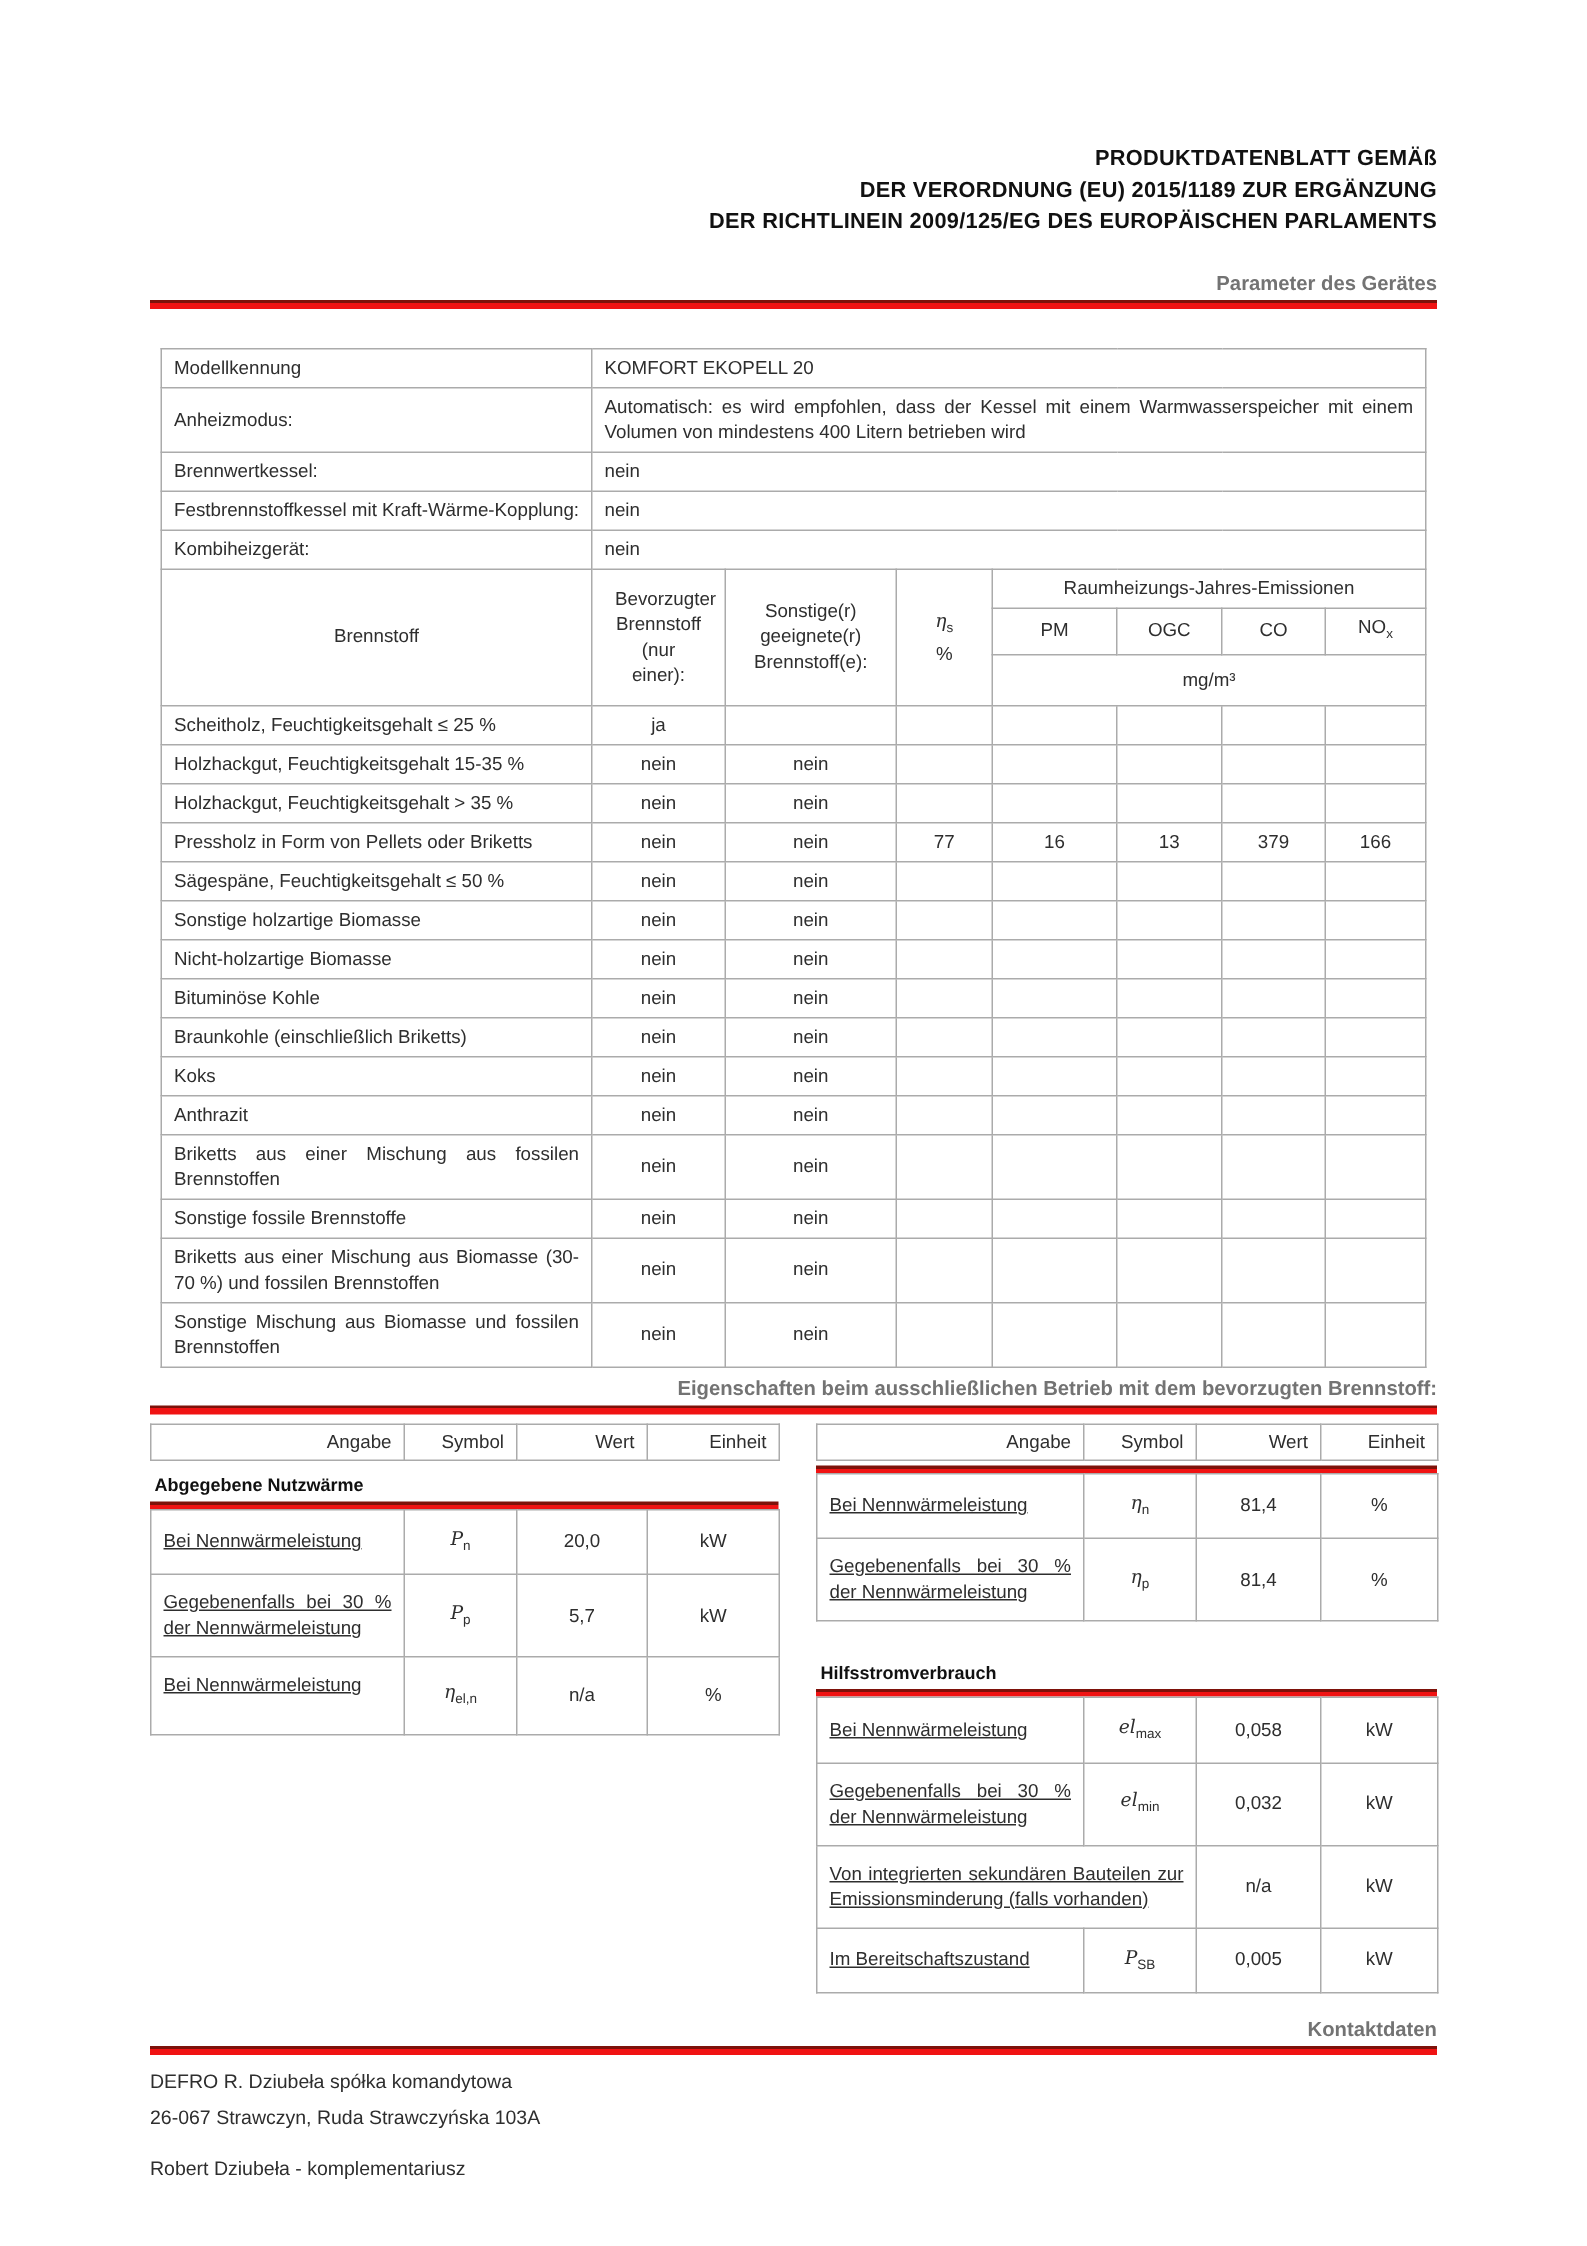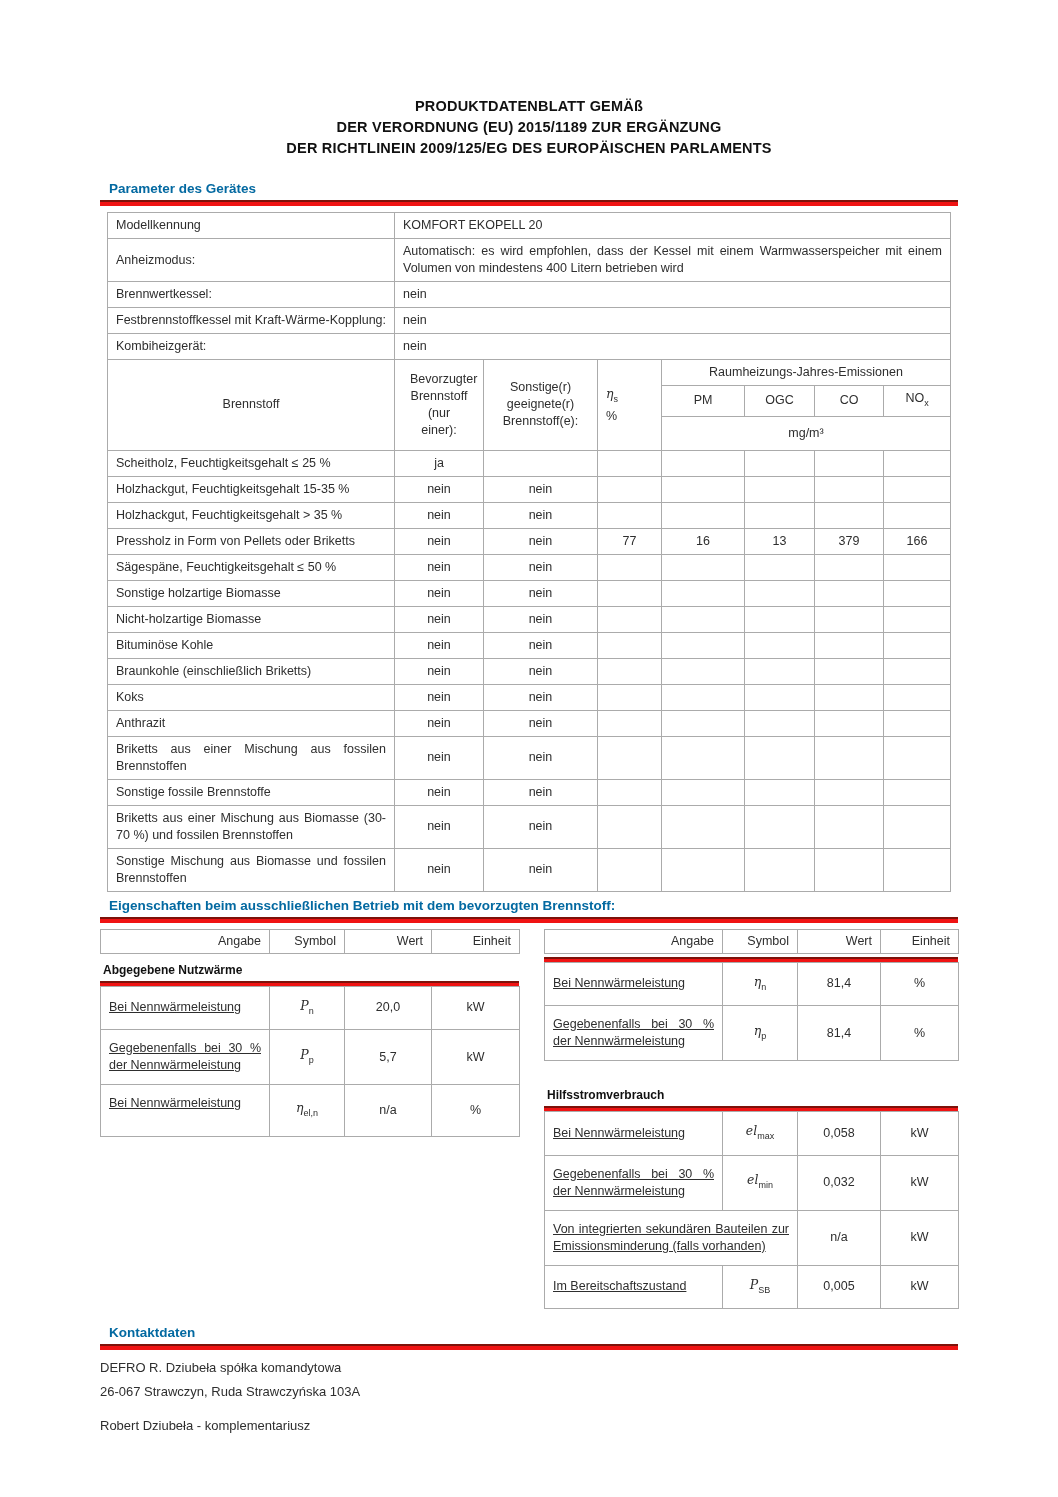--- a/index.html
+++ b/index.html
@@ -6,27 +6,27 @@
   html,body { margin:0; padding:0; background:#ffffff; }
   .page {
     width:1058px; height:1497px; background:#ffffff;
     font-family:"Liberation Sans", sans-serif;
     color:#262626;
     padding:96px 100px 40px 100px;
     position:relative;
     overflow:hidden;
   }
   
-  .title { text-align:center; font-weight:bold; font-size:14.5px; line-height:21px; color:#111; letter-spacing:.2px; }
+  .title { text-align:right; font-weight:bold; font-size:14.5px; line-height:21px; color:#111; letter-spacing:.2px; }
   
-  .sec-head { font-weight:bold; font-size:13.5px; color:#0369a1; padding-left:9px; line-height:16px; }
+  .sec-head { font-weight:bold; font-size:13.5px; color:#737373; padding-left:9px; line-height:16px;text-align:right; }
   .redbar { height:6px; background:linear-gradient(to bottom,#7e120a 0 2px,#f01313 2px 100%); margin-top:3px; }
   
   table { border-collapse:collapse; table-layout:fixed; }
-  .main-table { width:843px; margin-left:7px; margin-top:6px; }
+  .main-table { width:843px; margin-left:7px; margin-top:26px; }
   .main-table td { border:1px solid #ababab; font-size:12.5px; line-height:17px; padding:4px 8px; vertical-align:middle; color:#2e2e2e; }
   .main-table .lbl { text-align:justify; }
   .main-table .c { text-align:center; }
   .main-table .hdr { text-align:center; }
   .main-table .hdr-small { padding:2px 15px; }
   
   .props-wrap { display:flex; justify-content:space-between; margin-top:6px; }
   .col-left { width:419px; }
   .col-right { width:414px; }
   .props-table { width:100%; }
@@ -39,21 +39,21 @@
   .sub-redbar { height:5px; background:linear-gradient(to bottom,#7e120a 0 2px,#f01313 2px 100%); margin-top:3px; }
   .note-cell { padding:6px 4px 6px 2px !important; border-left:none !important; border-right:none !important; text-align:justify; }
   .spacer-18 { height:18px; }
   i.sym { font-family:"DejaVu Serif", serif; font-style:italic; font-weight:normal; }
   sub { font-size:9px; }
   
   .contact { margin-top:16px; font-size:13px; line-height:24px; color:#2e2e2e; }
   .contact .gap { height:10px; }
   .mt22 { margin-top:22px; }
   .mt6 { margin-top:6px; }
-  .eta-cell div { text-align:left; }
+  .eta-cell div { text-align:center; }
 </style>
 </head>
 <body>
 
 <div class="page">
 
   <div class="title">
     <div>PRODUKTDATENBLATT GEMÄß</div>
     <div>DER VERORDNUNG (EU) 2015/1189 ZUR ERGÄNZUNG</div>
     <div>DER RICHTLINEIN 2009/125/EG DES EUROPÄISCHEN PARLAMENTS</div>

